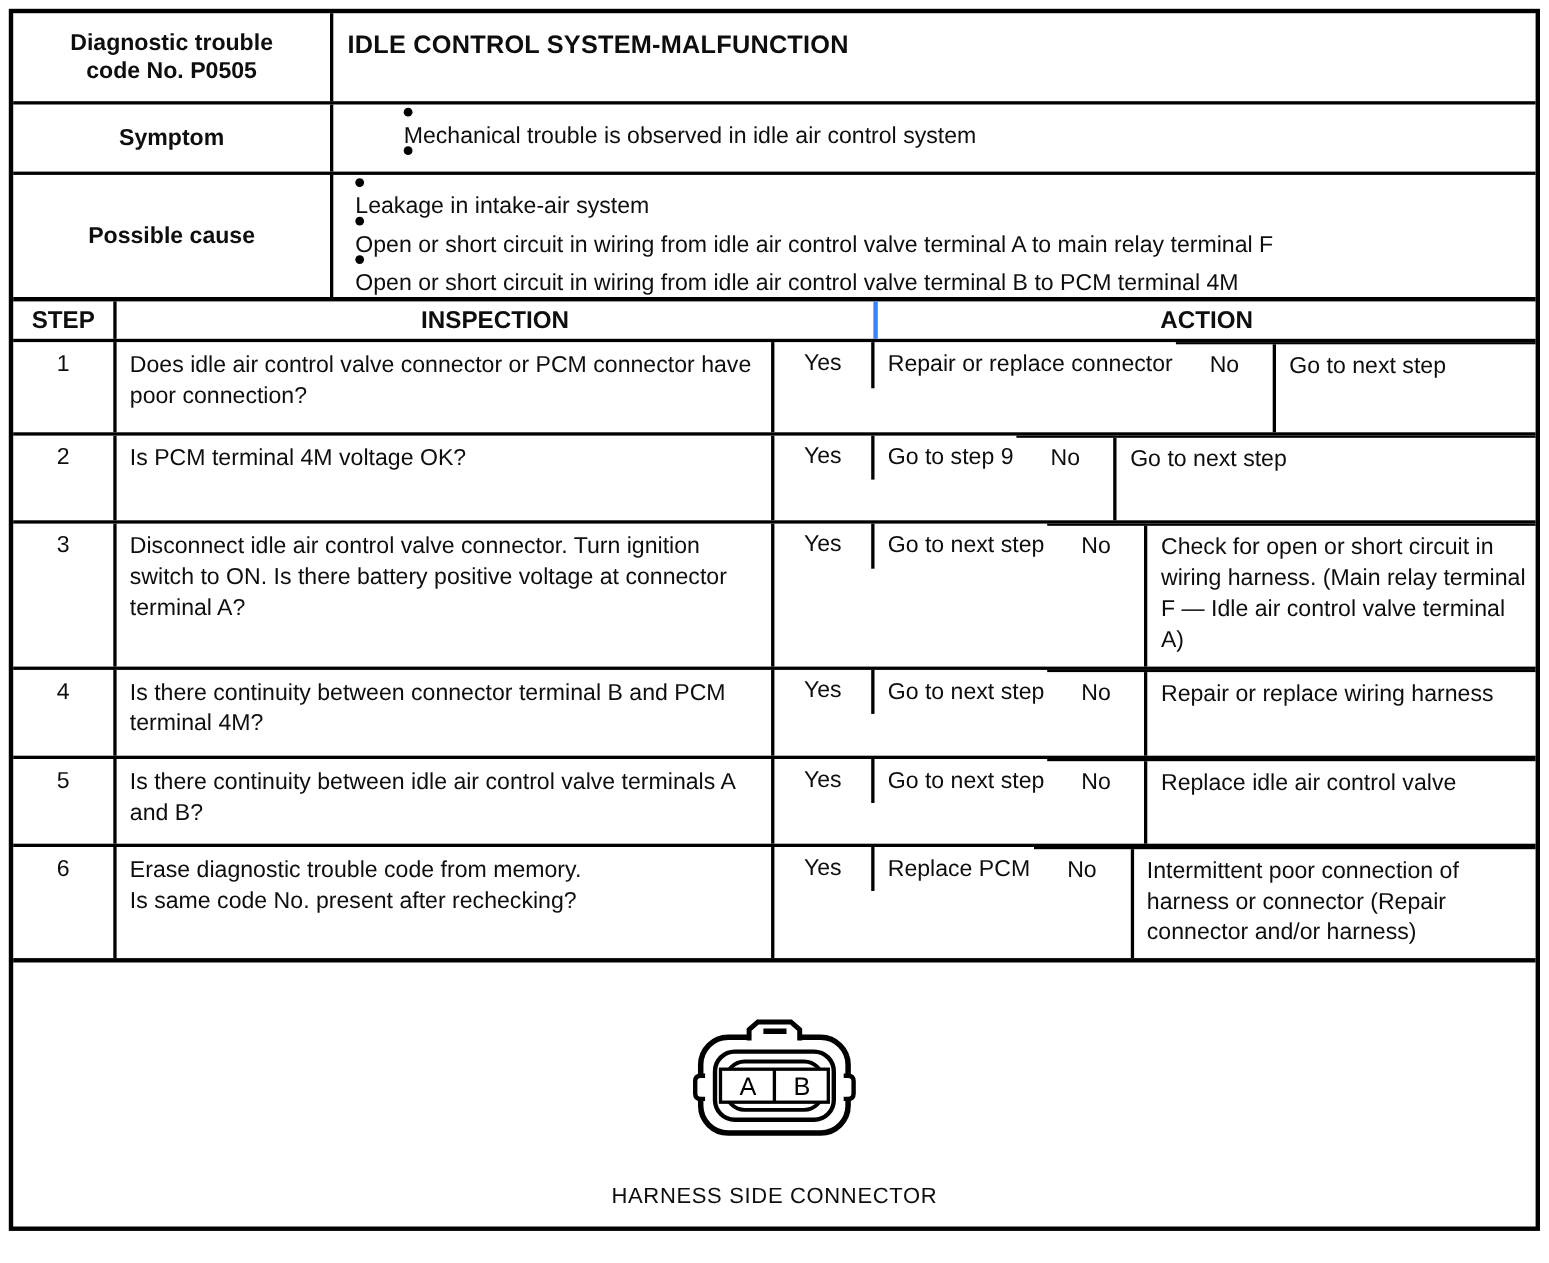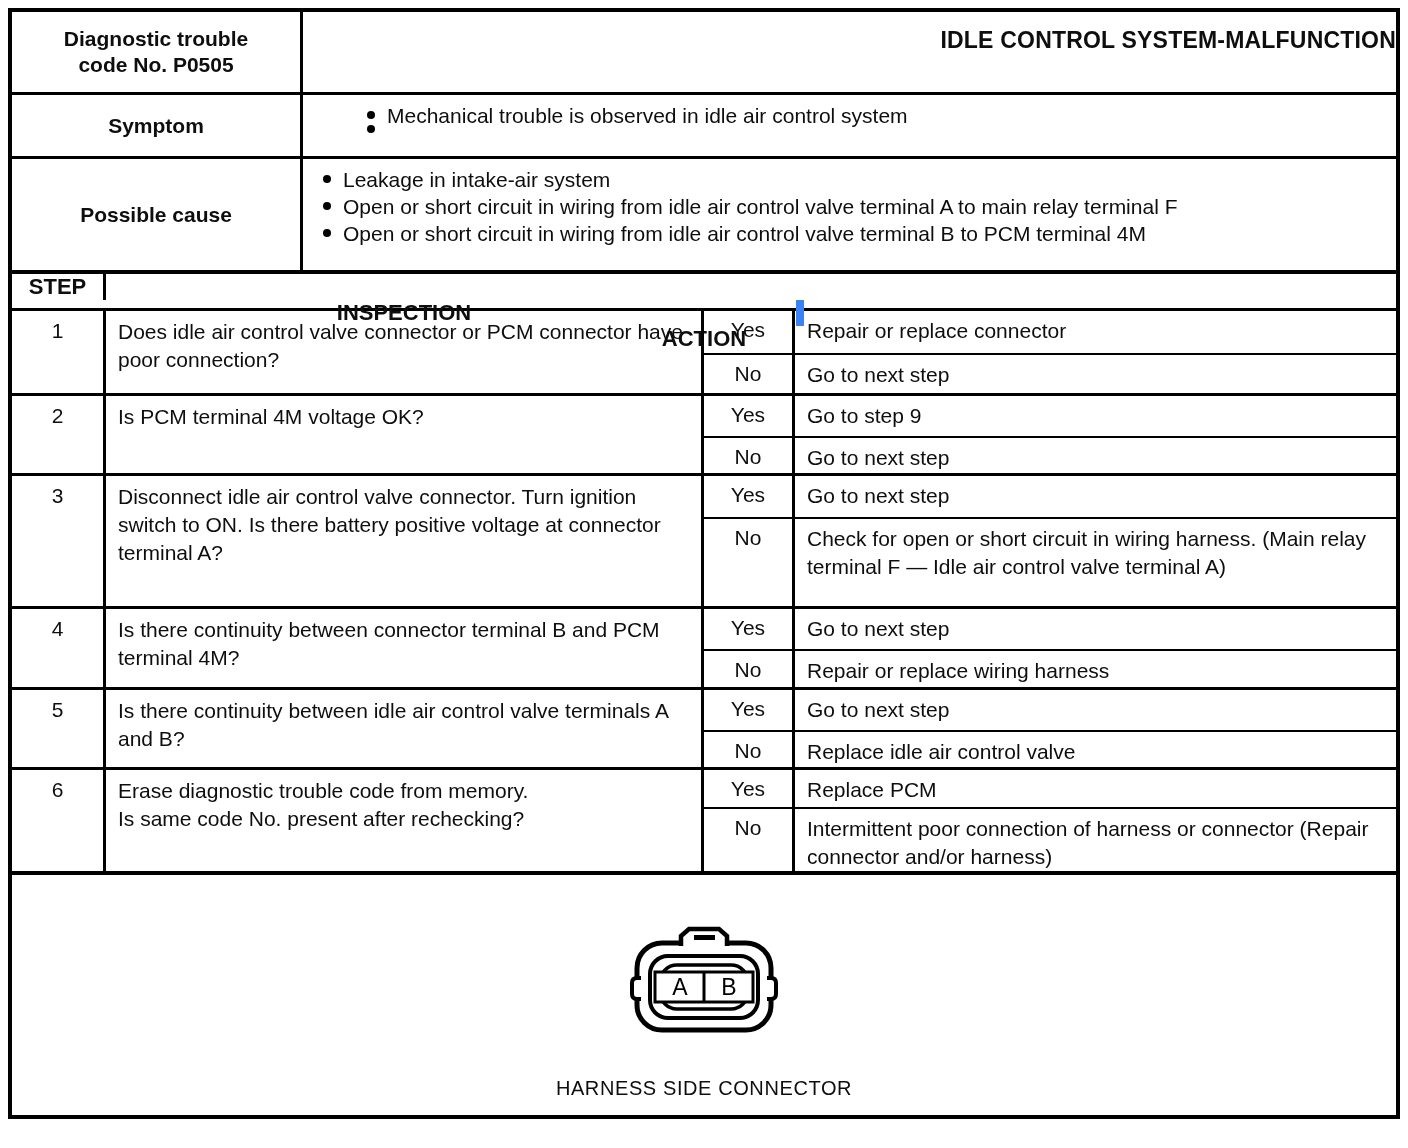--- a/index.html
+++ b/index.html
@@ -8,41 +8,41 @@
   .sheet { position:relative; width:1408px; height:1148px; background:#fff; overflow:hidden; }
   .tbl { position:absolute; left:8px; top:8px; width:1392px; border:4px solid #000; background:#fff; }
 
   
   .inforow { display:flex; }
   .inforow + .inforow { border-top:3px solid #000; }
   .cell { overflow:hidden; }
   .label-col { width:291px; border-right:3px solid #000; display:flex; flex-direction:column;
                align-items:center; justify-content:center; text-align:center;
                font-weight:bold; font-size:21px; line-height:26px; }
-  .content-col { flex:1;text-align:right; }
+  .content-col { flex:1; }
   .dtc-row { height:80px; }
   .symptom-row { height:64px; border-top:3px solid #000;gap:44px; }
   .cause-row { height:114px; border-top:4px solid #000; }
   .doc-title { font-weight:bold; font-size:23px; padding:15px 0 0 13px; letter-spacing:.2px; }
   .bullets { padding:7px 10px 0 20px; }
-  .bullet-line { display:flex; align-items:baseline; font-size:21px; line-height:27px; }
+  .bullet-line { display:flex; align-items:baseline; font-size:21px; line-height:27px;flex-direction:column; }
   .blt { width:8px; height:8px; background:#000; border-radius:50%; flex:0 0 8px;
          margin-right:12px; position:relative; top:-4px; }
 
   
-  .hdr-row { display:flex; height:38px; border-top:4px solid #000; font-weight:bold; font-size:22px;flex-direction:column; }
+  .hdr-row { display:flex; height:38px; border-top:4px solid #000; font-weight:bold; font-size:22px; }
   .hdr-step { width:94px; border-right:3px solid #000; display:flex; align-items:center; justify-content:center; }
-  .hdr-insp { width:792px; border-right:8px solid #3b82f6; display:flex; align-items:center; justify-content:center; }
+  .hdr-insp { width:692px; border-right:4px solid #3b82f6; display:flex; align-items:center; justify-content:center; }
   .hdr-act  { flex:1; display:flex; align-items:center; justify-content:center; }
 
   .srow { display:flex; border-top:3px solid #000; }
   .stepnum { width:94px; border-right:3px solid #000; text-align:center; font-size:21px; padding-top:8px; }
   .insp { width:598px; border-right:3px solid #000; font-size:21px; line-height:28px;
           padding:7px 14px 0 12px; white-space:pre-line; }
-  .sub { flex:1; display:flex; flex-direction:column; }
+  .sub { flex:1; display:flex; }
   .subrow { display:flex; }
   .subrow.grow { flex:1; border-top:2px solid #000; }
   .yn { width:91px; border-right:3px solid #000; text-align:center; font-size:21px; padding-top:7px; }
   .act { flex:1; font-size:21px; line-height:28px; padding:6px 3px 0 12px; }
 
   
   .diag-row { border-top:4px solid #000; height:244px; display:flex; flex-direction:column; align-items:center; }
   .connector-svg { margin-top:48px; }
   .diag-caption { margin-top:42px; font-size:20px; letter-spacing:.6px; }
 </style>

